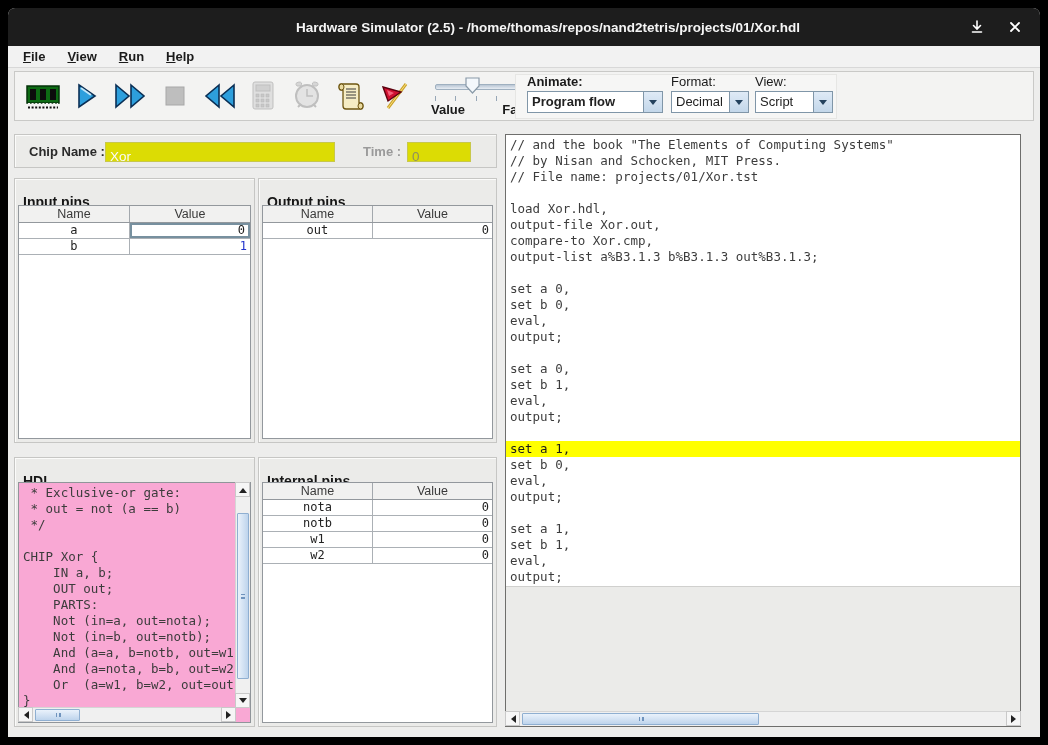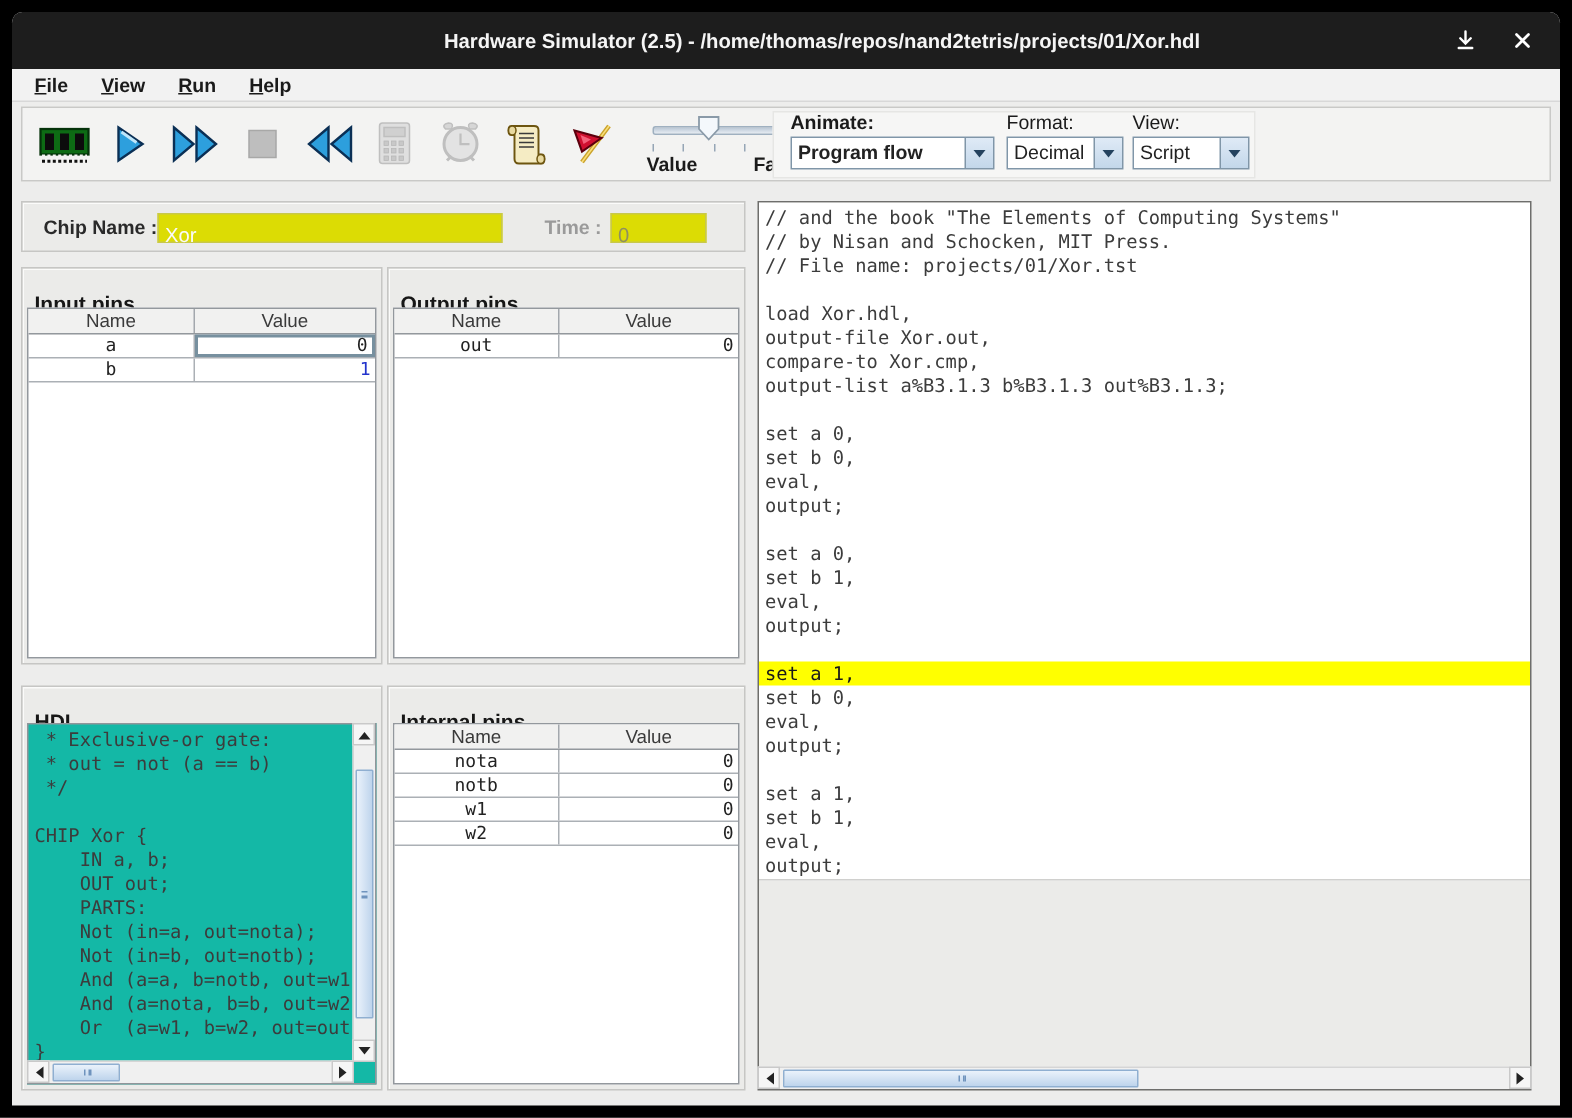--- a/index.html
+++ b/index.html
@@ -74,21 +74,21 @@
   .col-value { width:52%; }
   .trow { display:flex; height:16px; border-bottom:1px solid #abb0b5;
           font-family:"DejaVu Sans Mono", monospace; font-size:12px; color:#222; }
   .tname { width:48%; border-right:1px solid #abb0b5; text-align:center; line-height:15px; }
   .tvalue { width:52%; text-align:right; padding-right:3px; line-height:15px; }
   .tvalue.editing { border:2px solid #77909f; line-height:11px; }
   .tvalue.changed { color:#2233cc; }
 
   
   .code-box { position:absolute; left:3px; right:3px; top:24px; bottom:3px;
-              background:#14b8a6; border:1px solid #90959a; }
+              background:#f9a8d4; border:1px solid #90959a; }
   .cline { height:16px; line-height:16px; white-space:pre; font-family:"DejaVu Sans Mono", monospace;
            font-size:12.5px; color:#3c3c3c; padding-left:4px; }
   .cline.hl { background:#ffff00; color:#1a1a1a; }
   .hdl-code-region { position:absolute; left:0; top:0; right:15px; bottom:15px; overflow:hidden; padding-top:2px; }
 
   
   .sbtn { position:absolute; width:15px; height:15px; background:#f6f6f6; border:1px solid #c9c9c9;
           display:flex; align-items:center; justify-content:center; }
   .tri-up    { width:0;height:0;border:4px solid transparent;border-bottom:5px solid #222;margin-top:-3px; }
   .tri-down  { width:0;height:0;border:4px solid transparent;border-top:5px solid #222;margin-bottom:-3px; }

